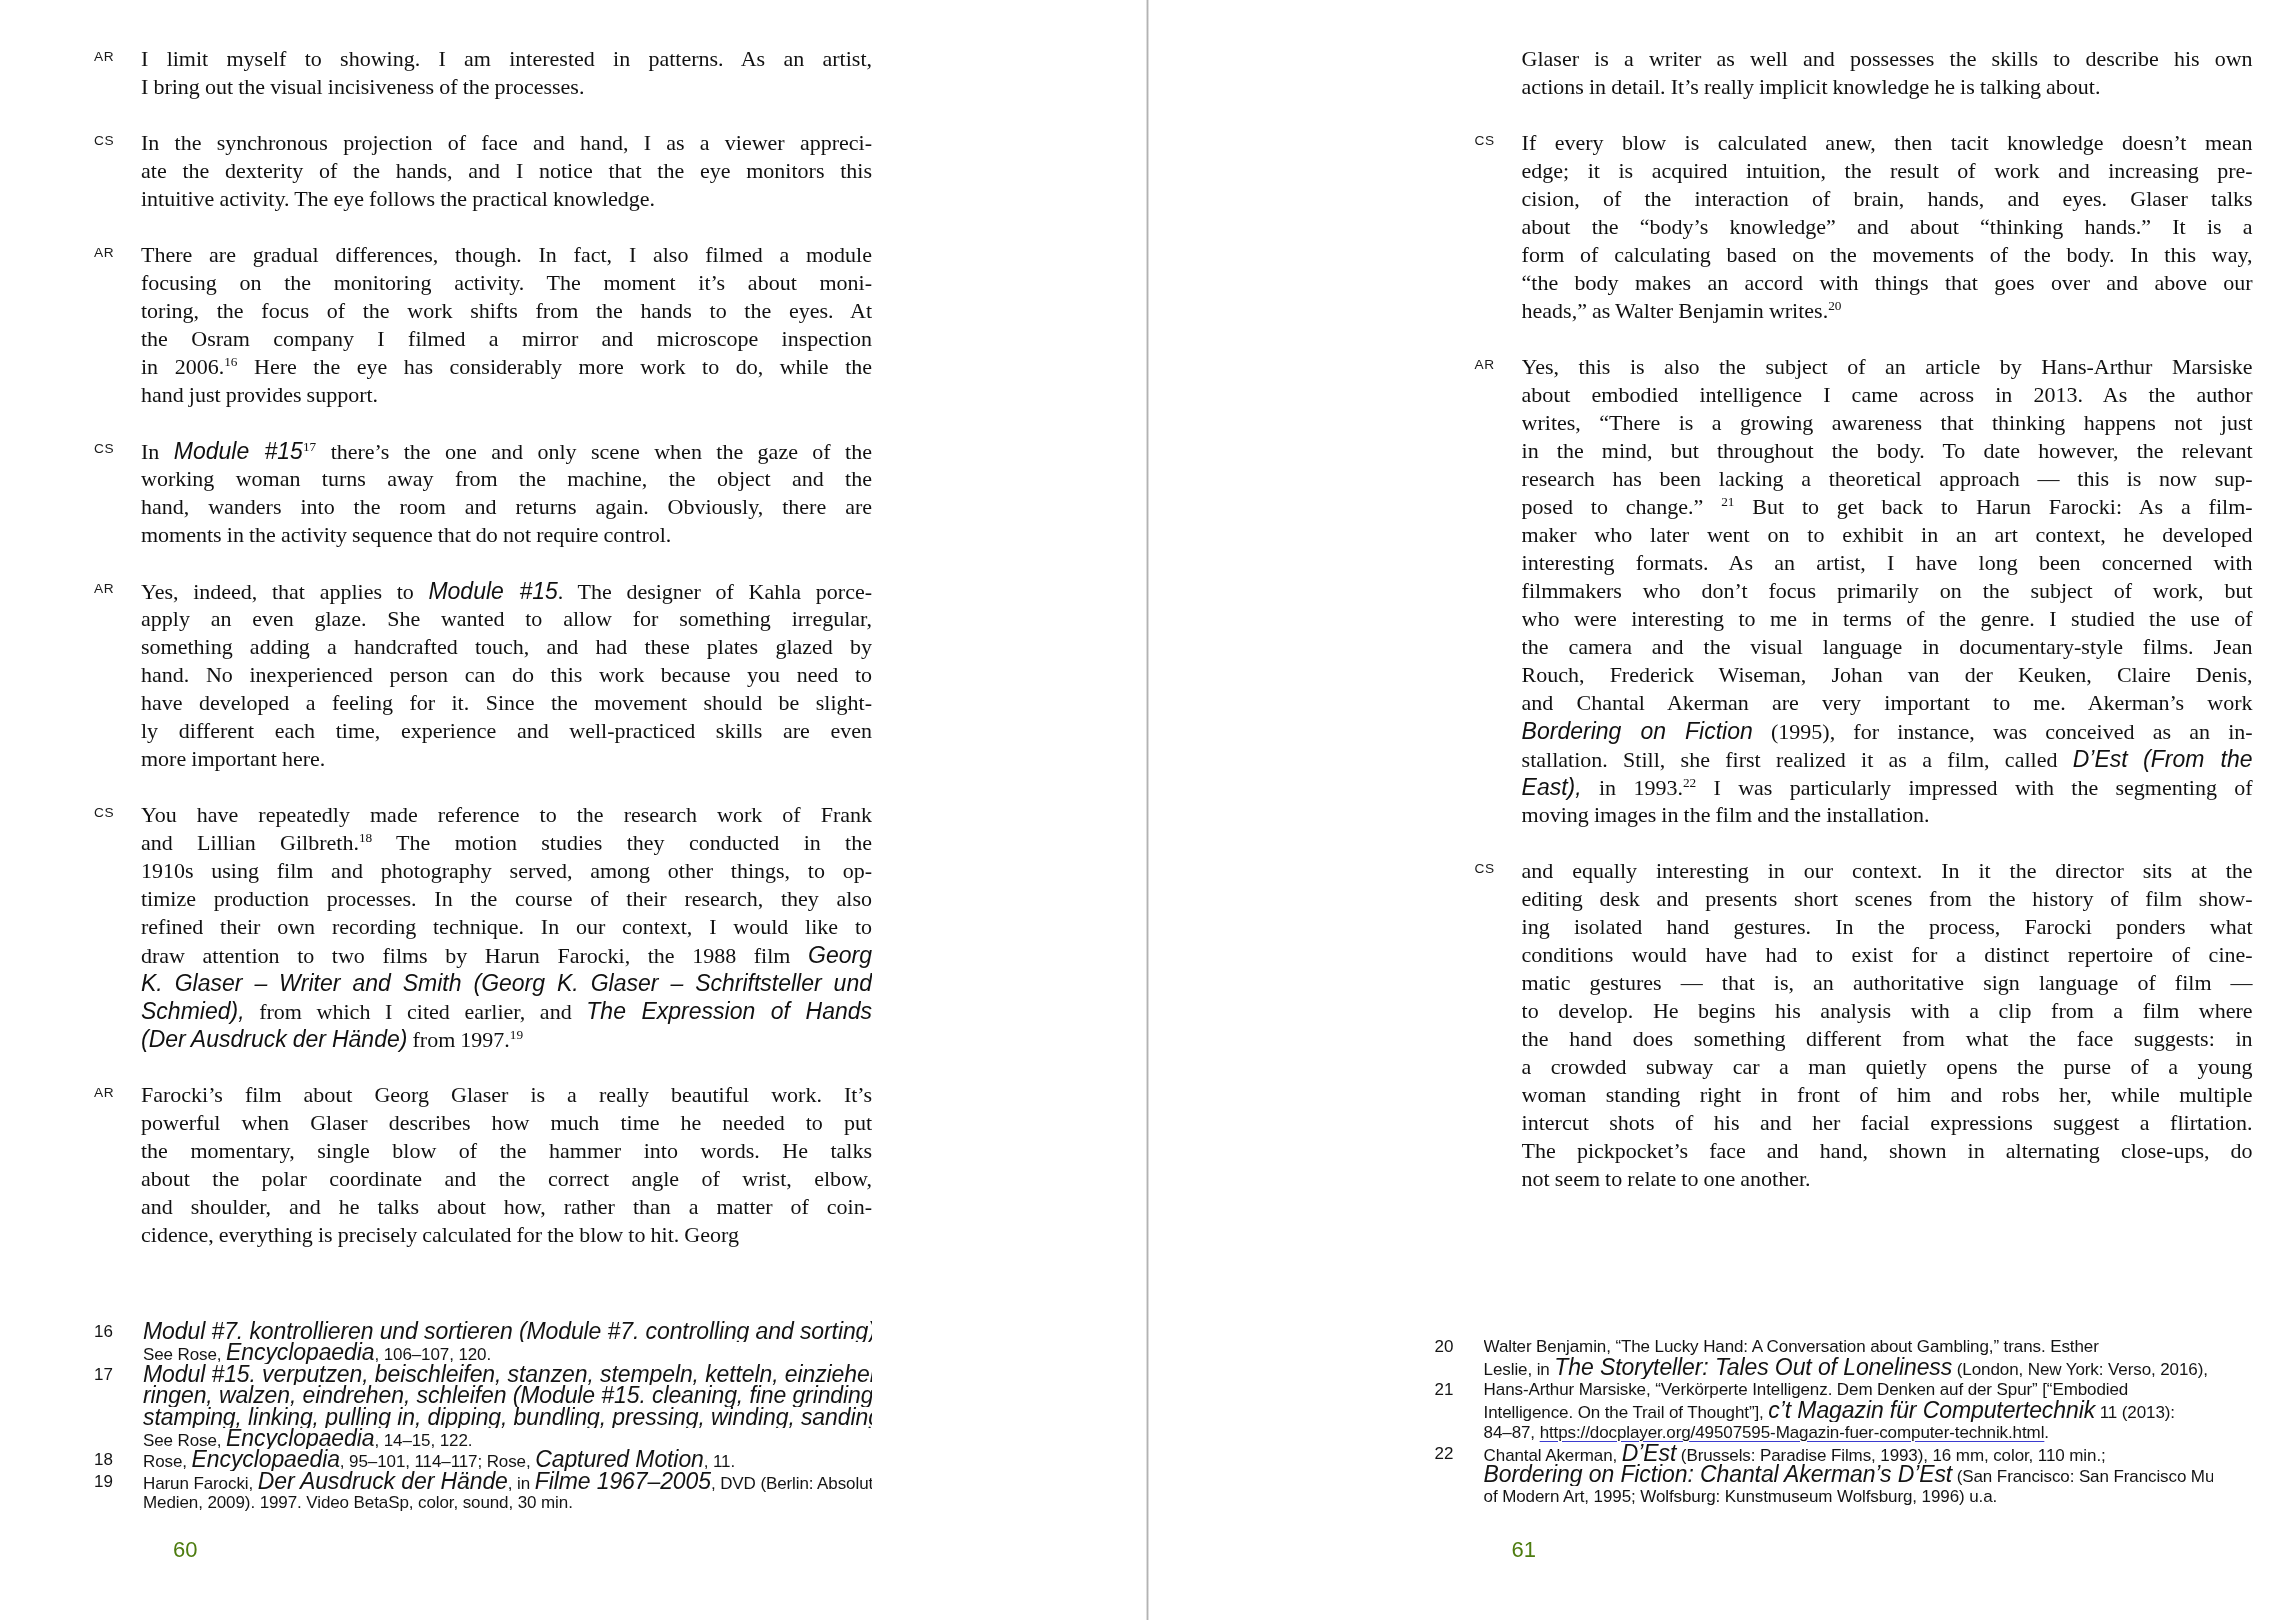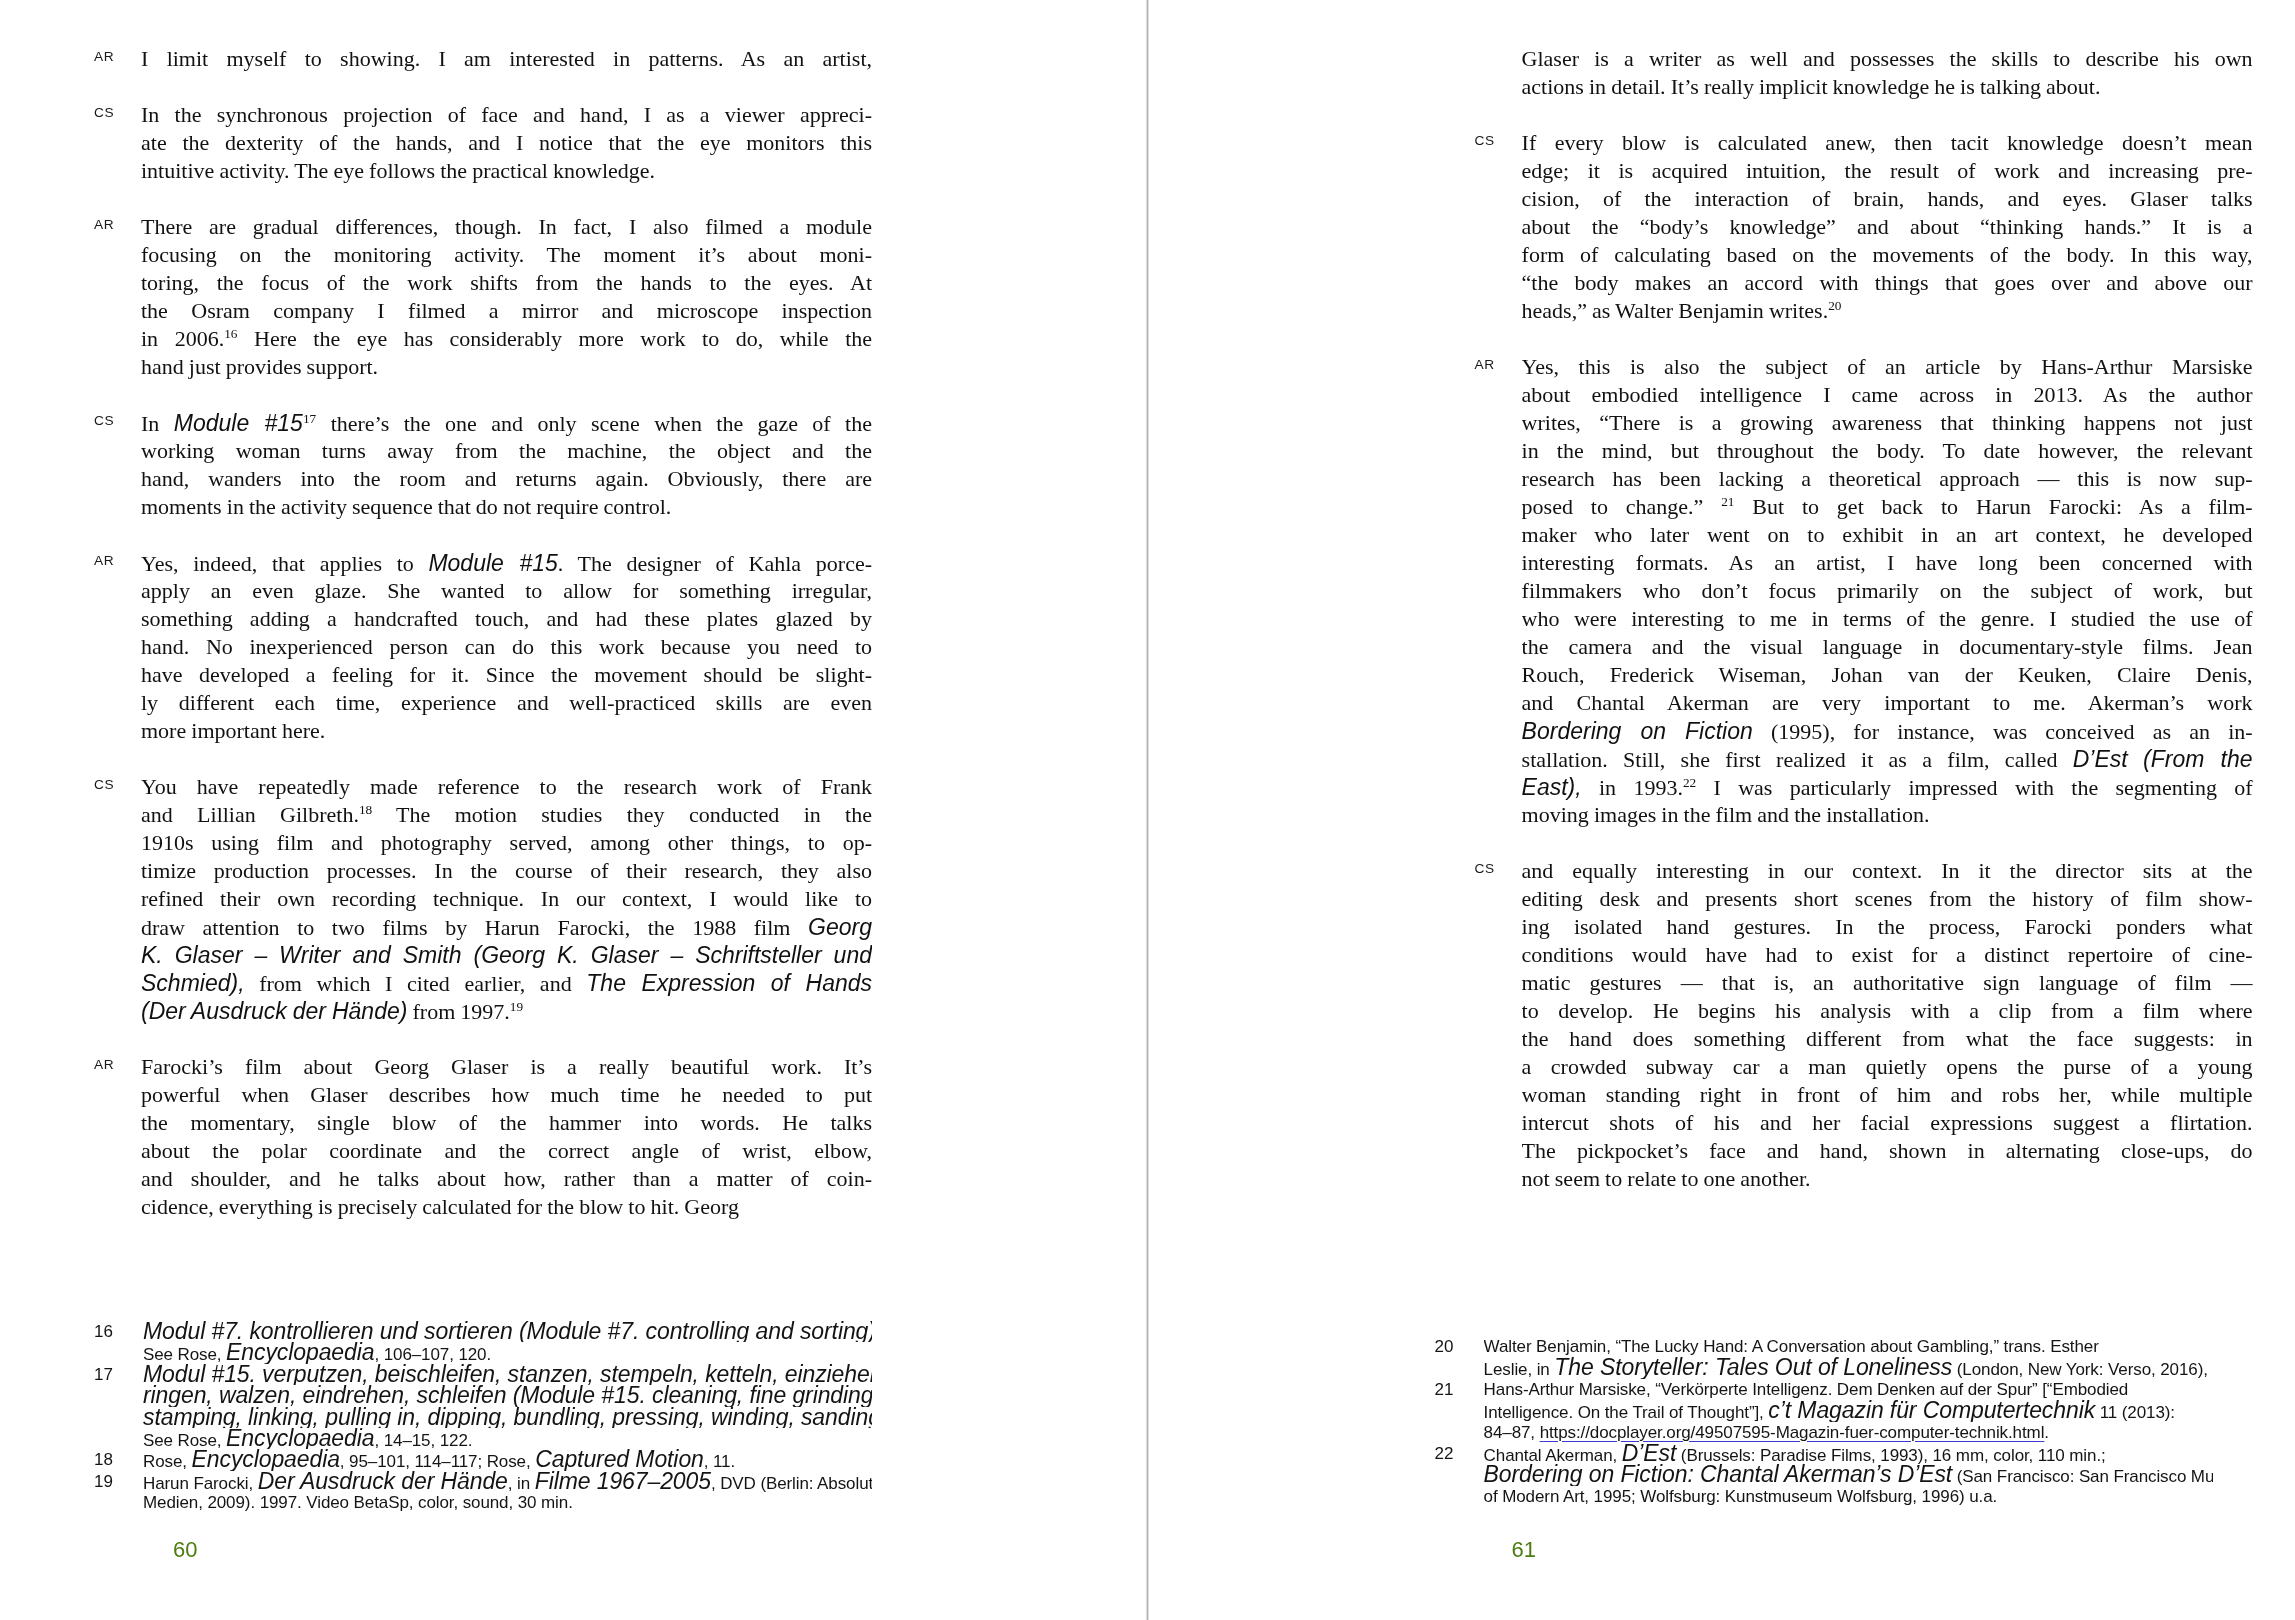--- a/index.html
+++ b/index.html
@@ -45,20 +45,21 @@
 </head>
 <body>
 
 <div class="spread">
   <div class="page left">
     <div class="content">
         <div class="para">
           <div class="spk">AR</div>
           <div class="ptxt">
             <div class="bl">I limit myself to showing. I am interested in patterns. As an artist,</div>
+            <div class="bl last">I bring out the visual incisiveness of the processes.</div>
           </div>
         </div>
         <div class="para">
           <div class="spk">CS</div>
           <div class="ptxt">
             <div class="bl">In the synchronous projection of face and hand, I as a viewer appreci-</div>
             <div class="bl">ate the dexterity of the hands, and I notice that the eye monitors this</div>
             <div class="bl last">intuitive activity. The eye follows the practical knowledge.</div>
           </div>
         </div>

